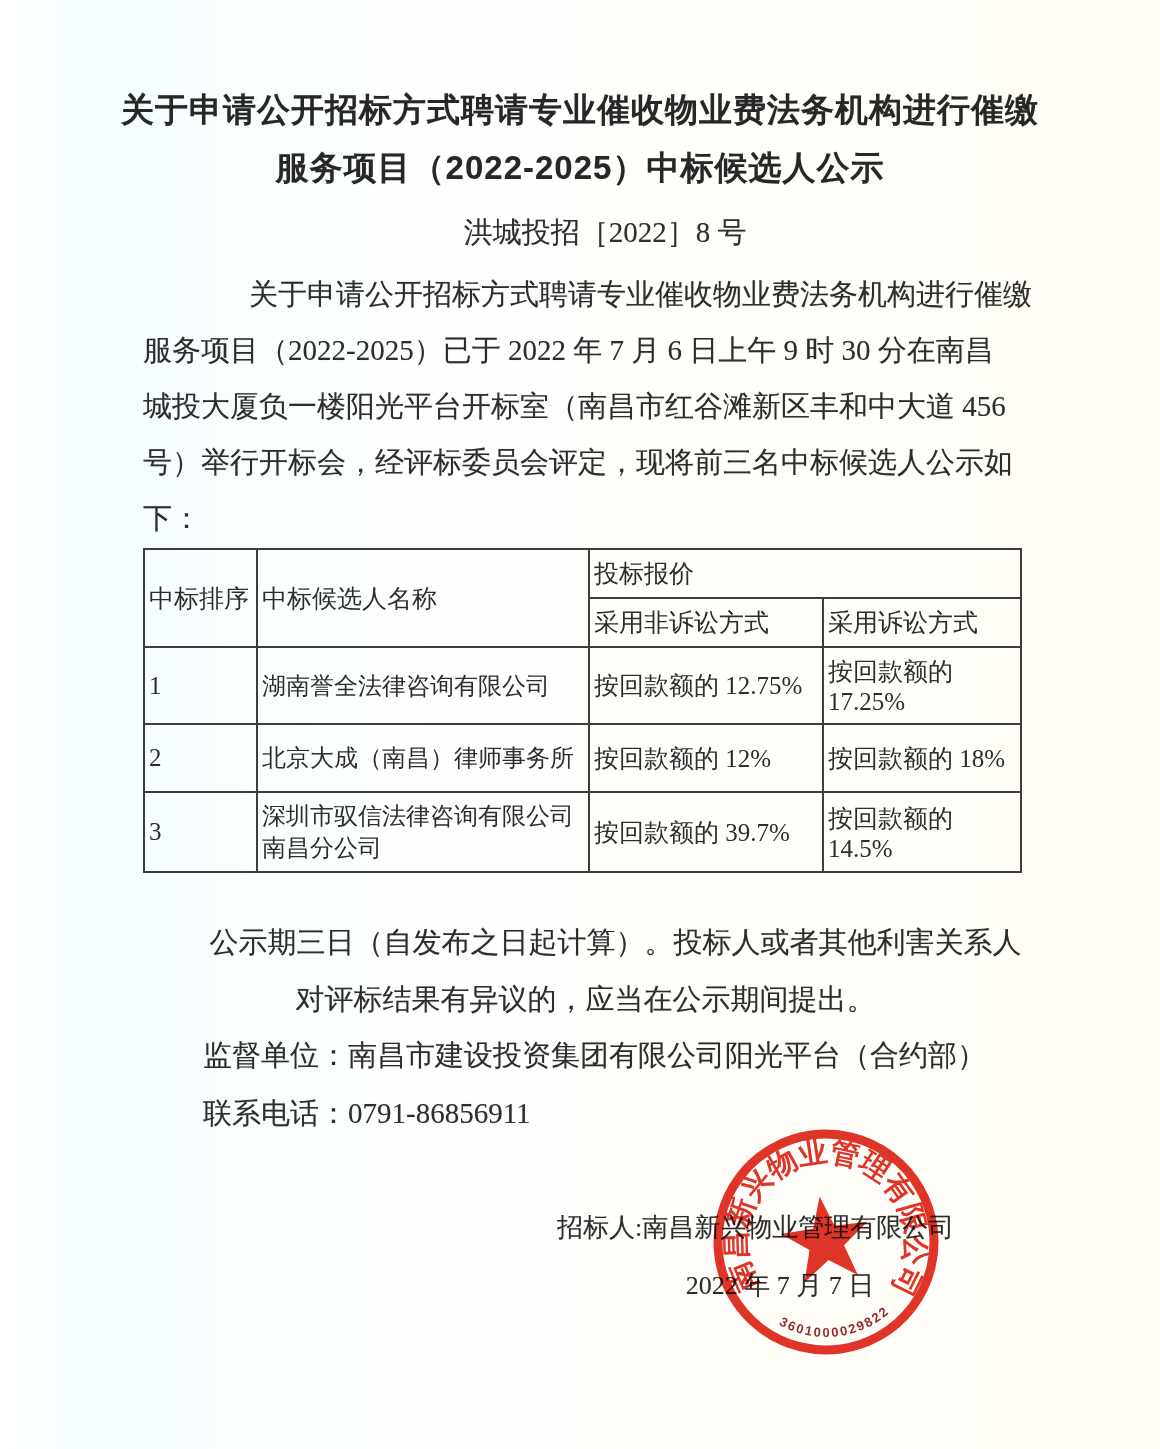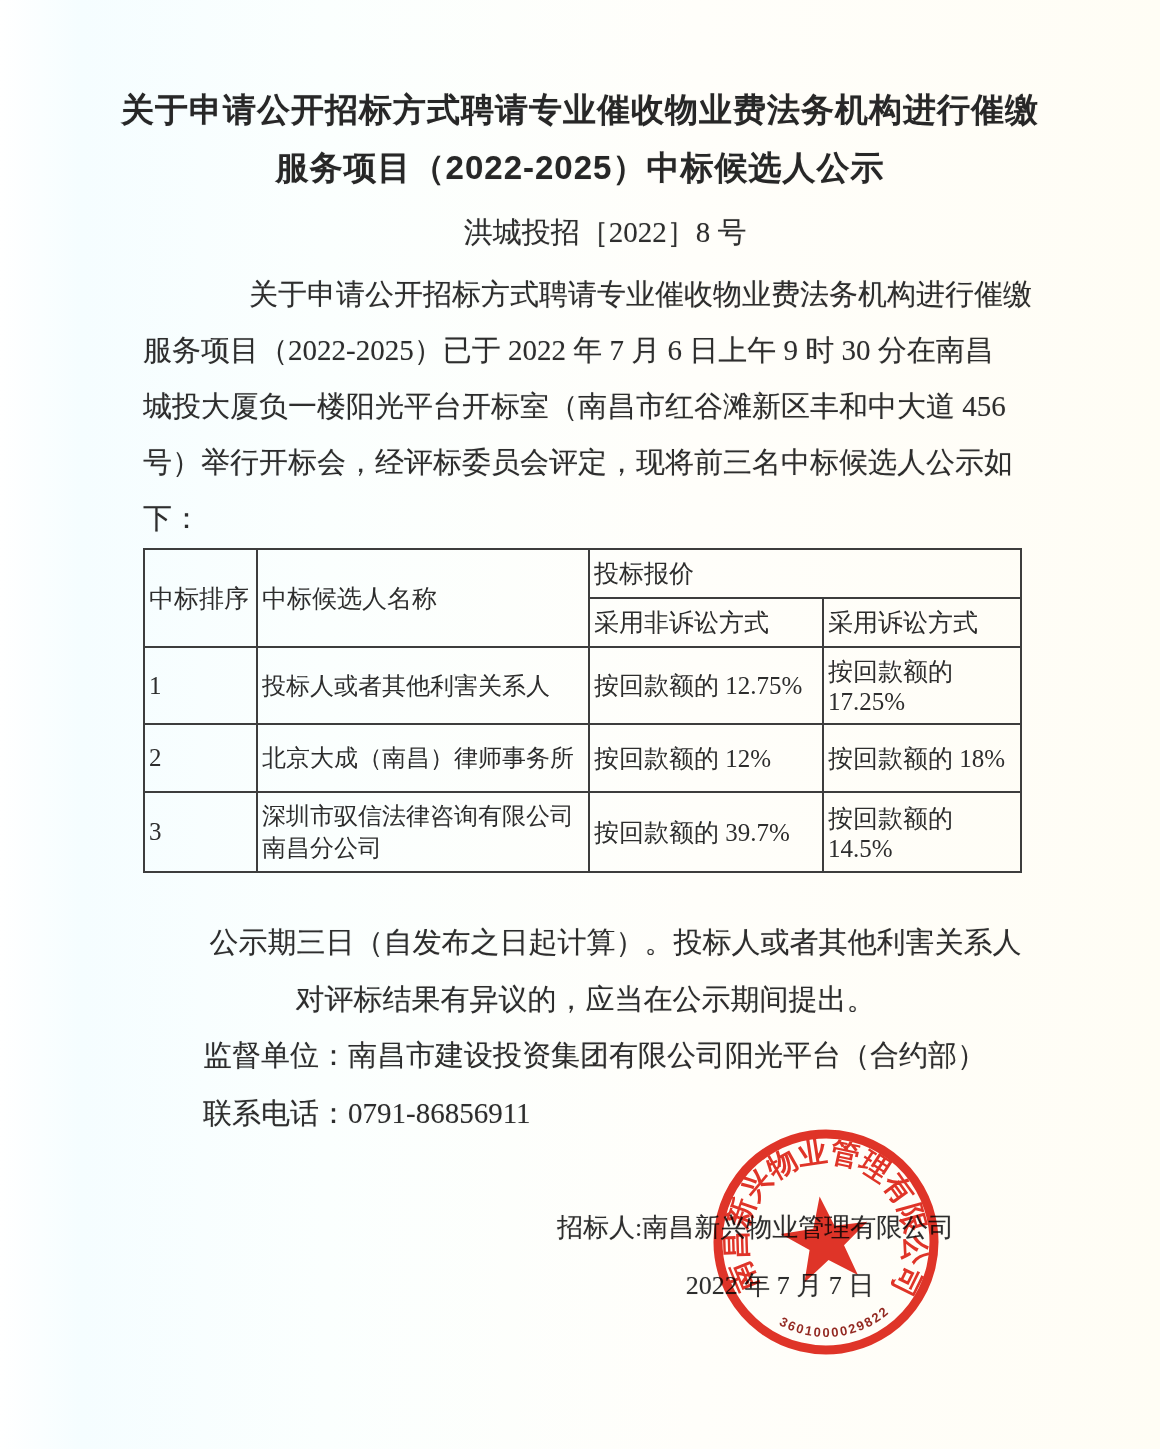--- a/index.html
+++ b/index.html
@@ -85,21 +85,21 @@
         <th rowspan="2">中标排序</th>
         <th rowspan="2">中标候选人名称</th>
         <th colspan="2">投标报价</th>
       </tr>
       <tr class="hrow2">
         <th>采用非诉讼方式</th>
         <th>采用诉讼方式</th>
       </tr>
       <tr class="drow1">
         <td>1</td>
-        <td class="name-cell">投标人或者其他利害关系人</td>
+        <td class="name-cell">湖南誉全法律咨询有限公司</td>
         <td>按回款额的 12.75%</td>
         <td>按回款额的 17.25%</td>
       </tr>
       <tr class="drow2">
         <td>2</td>
         <td class="name-cell">北京大成（南昌）律师事务所</td>
         <td>按回款额的 12%</td>
         <td>按回款额的 18%</td>
       </tr>
       <tr class="drow3">

